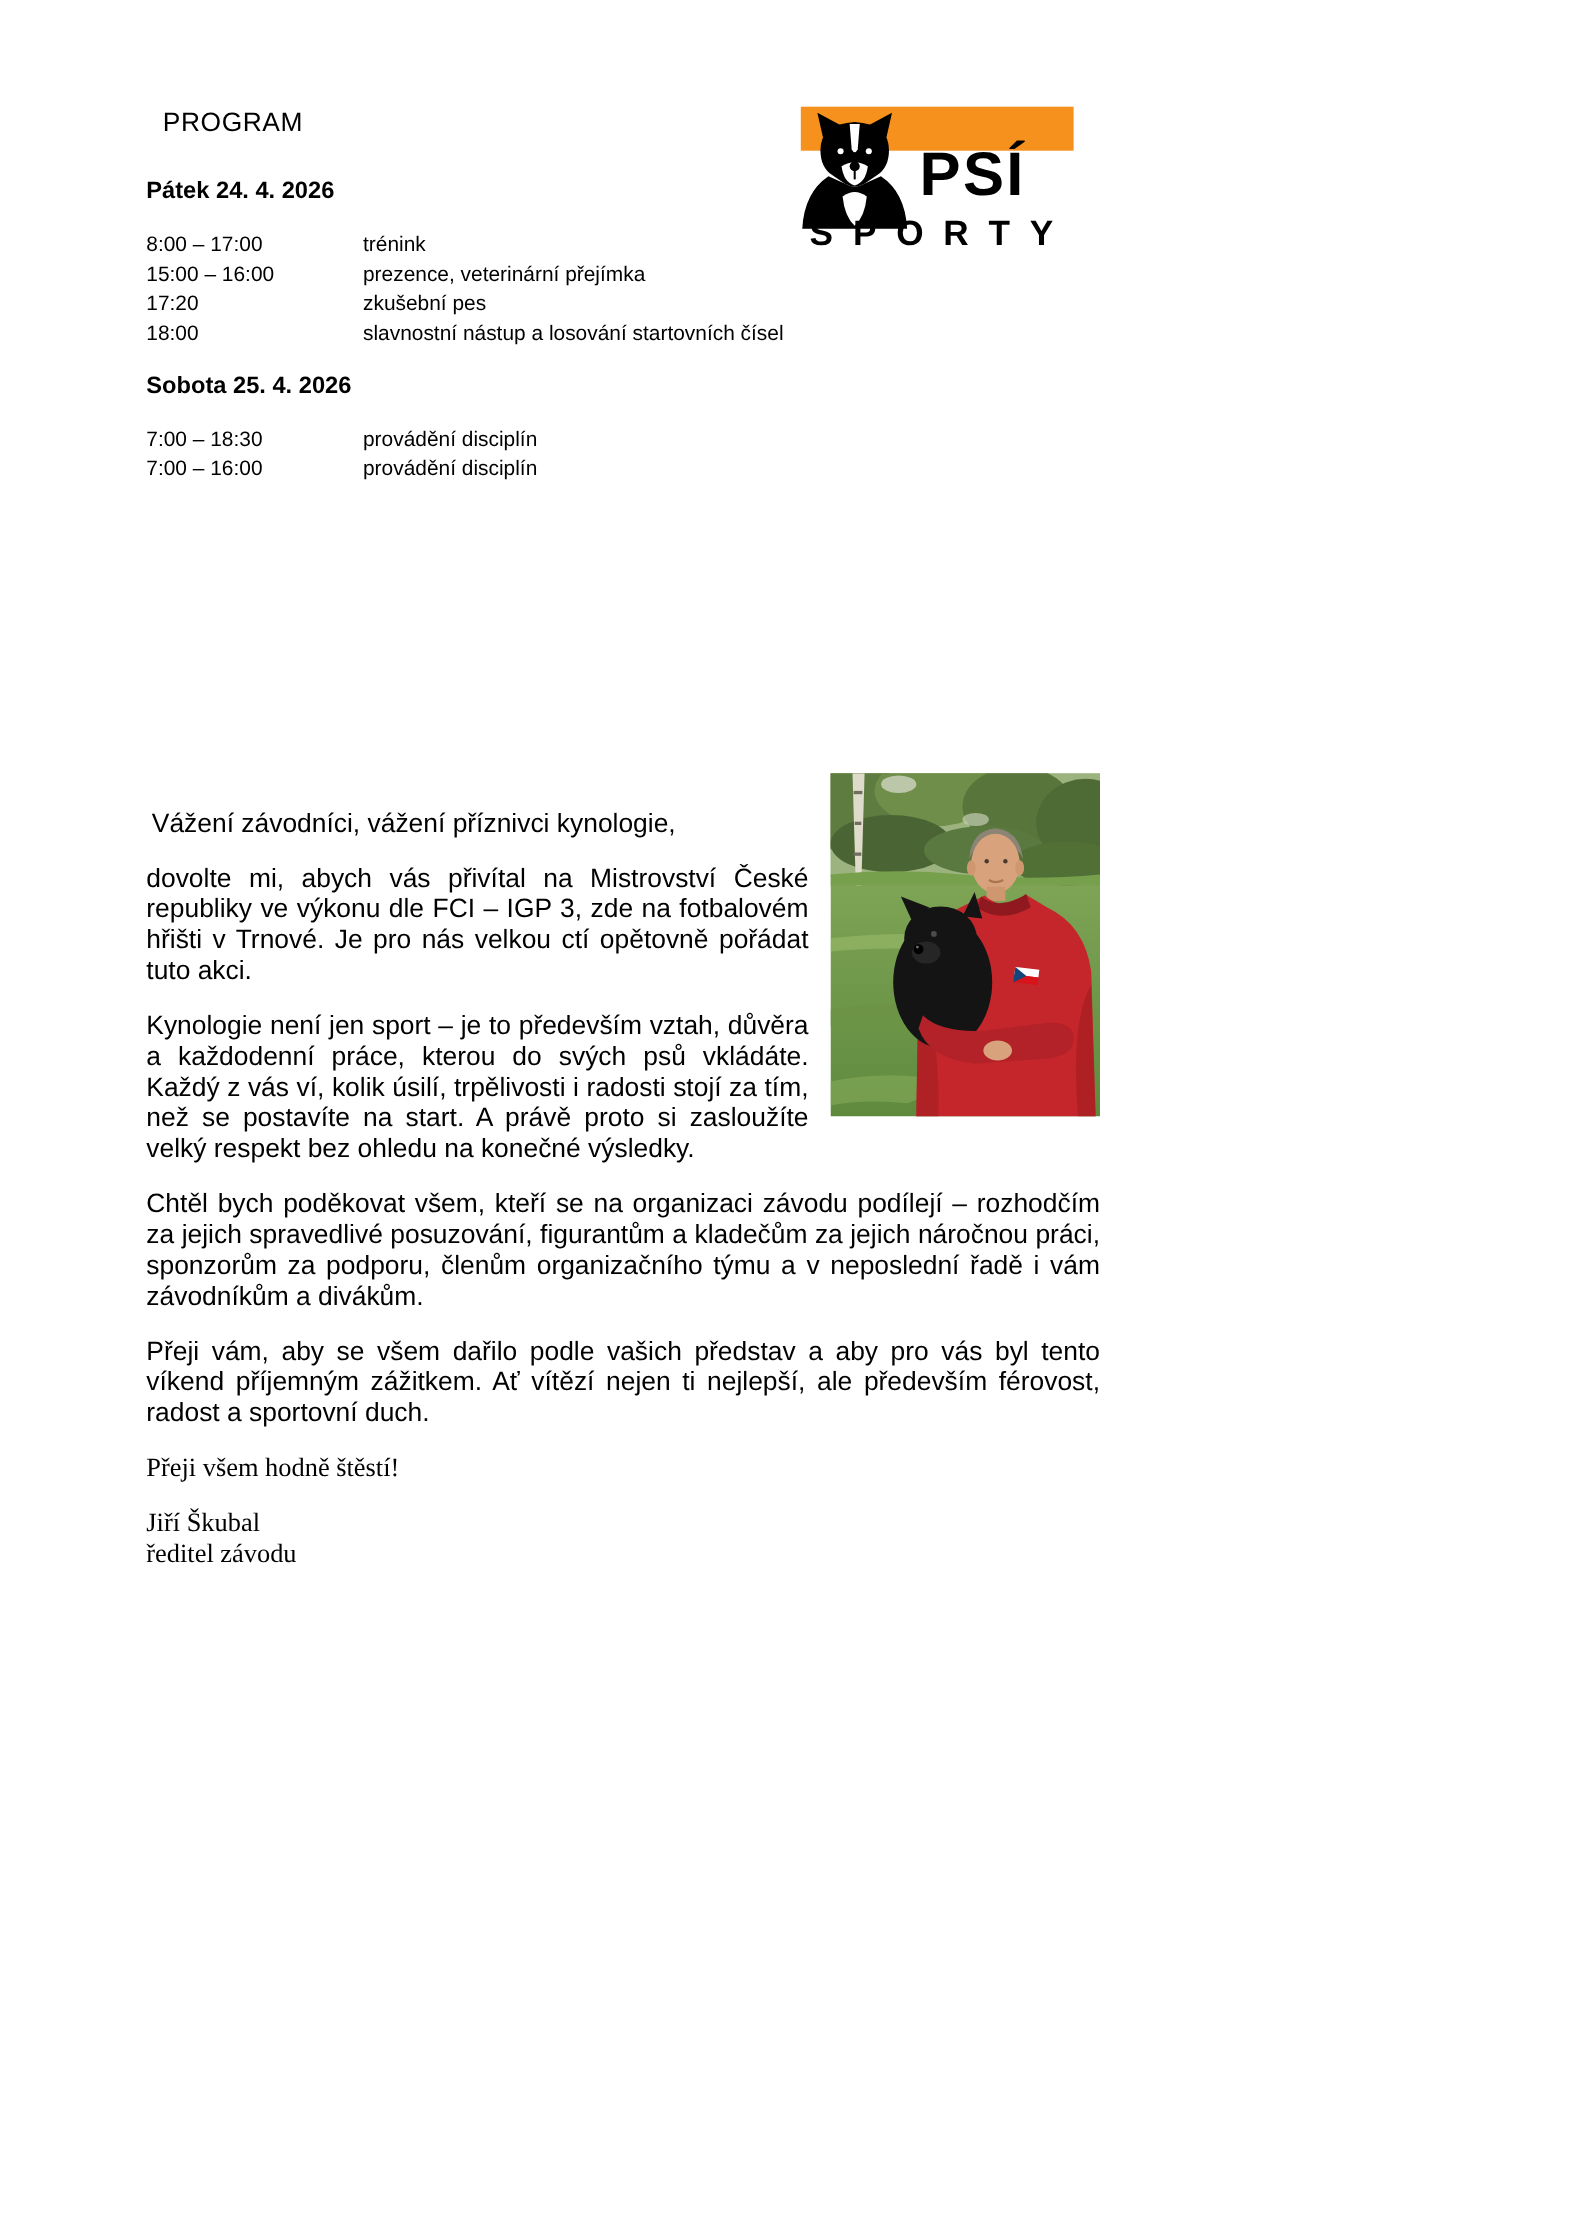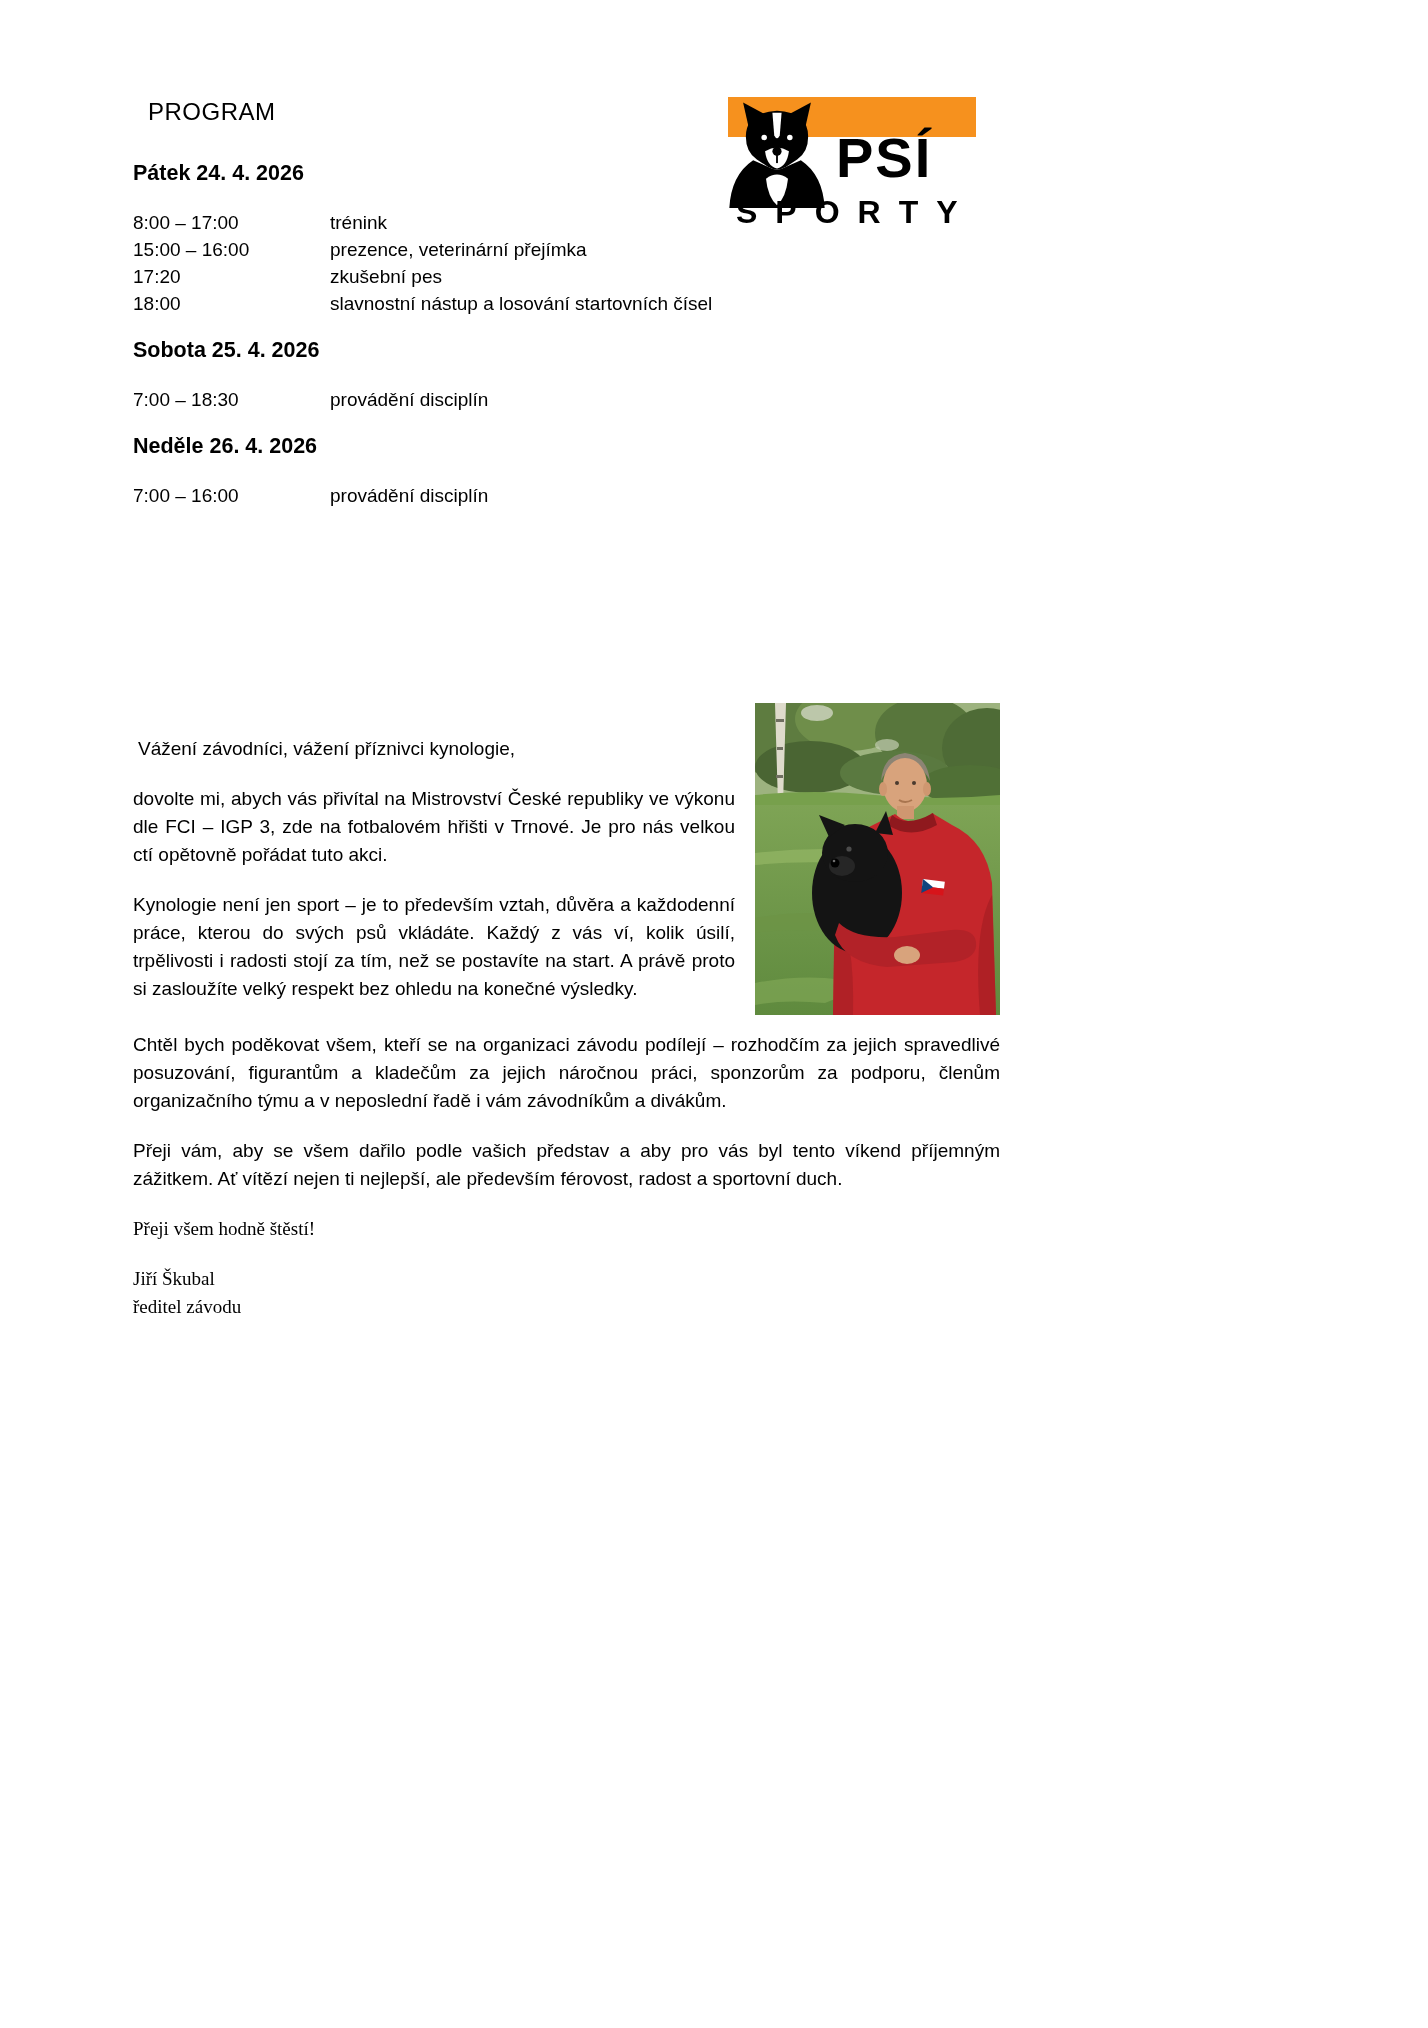--- a/index.html
+++ b/index.html
@@ -51,21 +51,21 @@
     margin: 20px 0 23px 0;
   }
   .day-heading:first-child { margin-top: 0; }
   .sched-row { display: flex; line-height: 27px; }
   .sched-time { flex: 0 0 197px; width: 197px; }
   .sched-activity { flex: 1; }
 
   
   .letter {
     position: absolute; left: 133px; top: 703px; width: 867px;
-    font-size: 19px; line-height: 28px;
+    font-size: 24px; line-height: 28px;
   }
   .photo {
     float: right; width: 245px; height: 312px;
     margin: 0 0 16px 20px;
   }
   .photo svg { display: block; width: 100%; height: 100%; }
   .letter p { margin: 0 0 22px 0; text-align: justify; }
   .letter p.salutation { margin: 32px 0 22px 0; text-align: left; padding-left: 5px; }
   .letter p.clear-photo { clear: right; }
   .letter p.closing, .letter p.signature { text-align: left; font-family: Liberation Serif, serif; }
@@ -125,21 +125,20 @@
       <span class="sched-time">18:00</span>
       <span class="sched-activity">slavnostní nástup a losování startovních čísel</span>
     </div>
 
     <h2 class="day-heading">Sobota 25. 4. 2026</h2>
     <div class="sched-row">
       <span class="sched-time">7:00 – 18:30</span>
       <span class="sched-activity">provádění disciplín</span>
     </div>
 
-    <h2 class="day-heading">Neděle 26. 4. 2026</h2>
     <div class="sched-row">
       <span class="sched-time">7:00 – 16:00</span>
       <span class="sched-activity">provádění disciplín</span>
     </div>
 
   </section>
 
   <section class="letter">
 
     <div class="photo">

